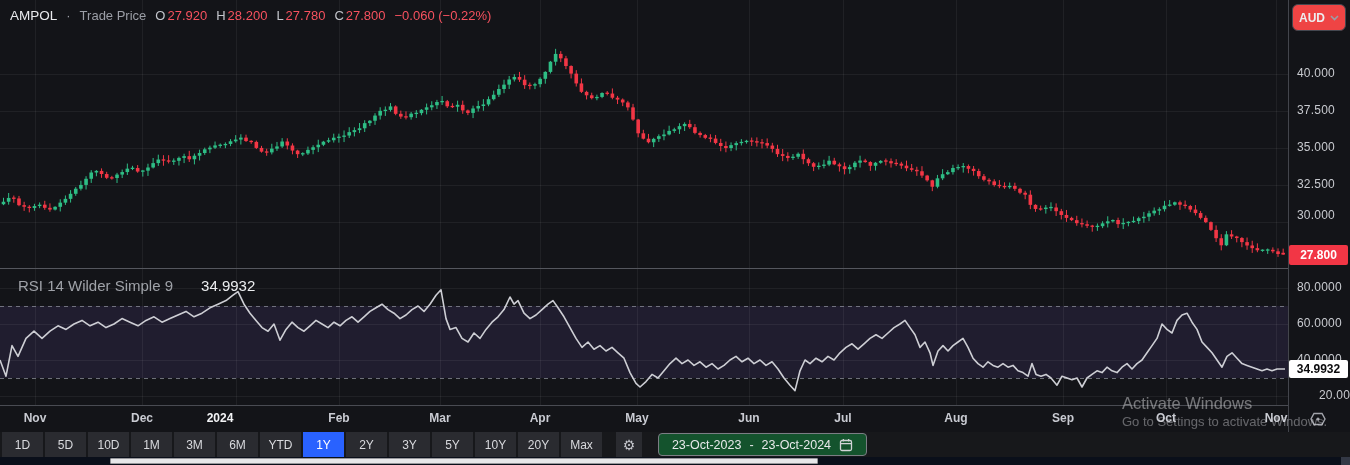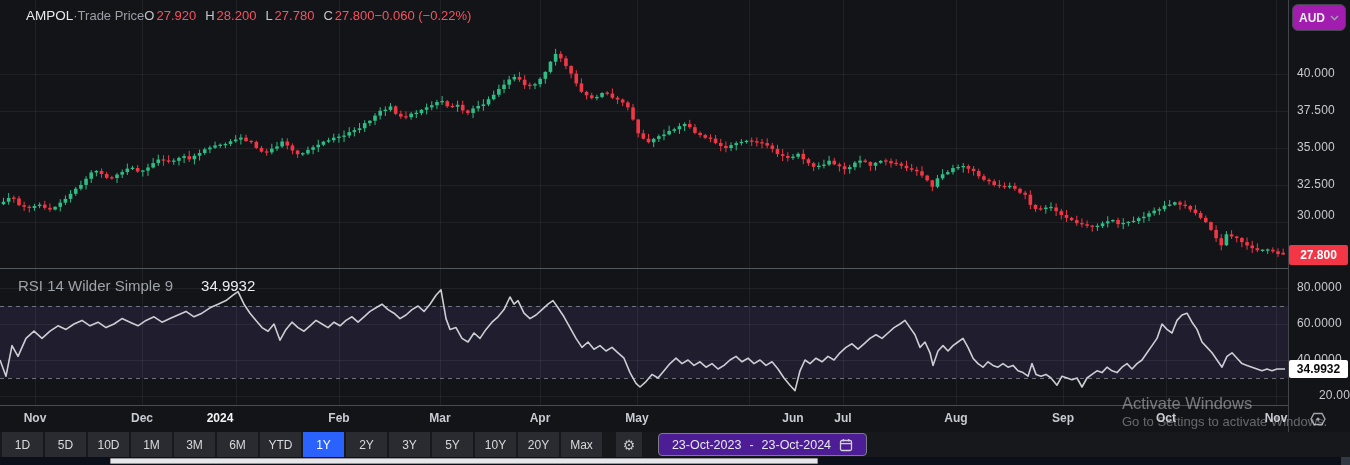--- a/index.html
+++ b/index.html
@@ -5,53 +5,53 @@
   html,body{margin:0;padding:0;background:#131418;width:1350px;height:465px;overflow:hidden;
     font-family:"Liberation Sans",sans-serif;-webkit-font-smoothing:antialiased;}
   #app{position:relative;width:1350px;height:465px;background:#131418;color:#d6d8dc;}
   svg{display:block}
   
   #price-svg{position:absolute;left:0;top:0}
   #rsi-svg{position:absolute;left:0;top:268px}
   .pane-divider{position:absolute;left:0;width:1350px;height:1px;background:#55575e;z-index:5}
   #axis-vline{position:absolute;left:1288px;top:0;width:1px;height:432px;background:#43454c;z-index:6}
   
-  #price-header{position:absolute;left:26px;top:8px;z-index:8;font-size:13px;display:flex;align-items:flex-start;white-space:nowrap}
+  #price-header{position:absolute;left:10px;top:8px;z-index:8;font-size:13px;display:flex;gap:9px;align-items:flex-start;white-space:nowrap}
   #price-header .title{color:#e8e9ec;font-size:13.5px}
   #price-header .sep{color:#9b9ea6}
   .ohlc-item{color:#c4c6cc}
   .ohlc-item b{font-weight:400;color:#f7525f;margin-left:2px}
   .red-text{color:#f7525f}
   #rsi-header{position:absolute;left:18px;top:277px;z-index:8;font-size:15px;display:flex;gap:28px;white-space:nowrap}
   #rsi-header .rsi-title{color:#9fa2a8}
   #rsi-header .rsi-value{color:#eceef0}
   
   #right-axis{position:absolute;left:1289px;top:0;width:61px;height:432px;background:#131418;z-index:7}
   .plabel{position:absolute;left:8px;font-size:12px;color:#c8cacf;letter-spacing:.2px}
   .badge{position:absolute;left:0;width:59px;text-align:center;font-size:12px;border-radius:2px;z-index:9}
   #last-price-badge{background:#f23645;color:#fff;height:20px;line-height:20px;font-weight:700}
   #rsi-badge{background:#fff;color:#0b0b0d;height:18px;line-height:18px;font-weight:700}
   #aud-btn{position:absolute;left:3px;top:4px;width:52px;height:25px;border:1.5px solid #44474f;border-radius:6px;
-    display:flex;align-items:center;justify-content:center;gap:5px;background:#a21caf;cursor:pointer}
+    display:flex;align-items:center;justify-content:center;gap:5px;background:#ef4444;cursor:pointer}
   #aud-btn span{color:#eceef0;font-size:12px;font-weight:700}
   #axis-settings{position:absolute;left:18px;top:409px;width:22px;height:20px;display:flex;align-items:center;justify-content:center;cursor:pointer}
   
   #time-axis{position:absolute;left:0;top:405px;width:1288px;height:27px;z-index:4}
   .month-label{position:absolute;top:6px;transform:translateX(-50%);font-size:12px;font-weight:600;color:#c9cbd2}
   .month-label.year{color:#f2f3f5}
   
   #toolbar{position:absolute;left:0;top:432px;width:1350px;height:25px;background:#17181b;z-index:12}
   #ranges{position:absolute;left:2px;top:0;height:25px;display:flex;gap:2px}
   .range-btn{min-width:41px;padding:0 6px;height:25px;background:#2a2b30;color:#d8d9dd;font-size:12px;
     display:flex;align-items:center;justify-content:center;cursor:pointer;box-sizing:border-box}
   .range-btn.active{background:#2962ff;color:#fff}
   #tb-gear{position:absolute;left:616px;top:0;width:26px;height:25px;background:#2a2b30;color:#c3c5cb;
     display:flex;align-items:center;justify-content:center;font-size:14px;cursor:pointer}
   #date-range{position:absolute;left:658px;top:1px;width:209px;height:23px;border:1.5px solid #7b7d84;border-radius:4px;
-    box-sizing:border-box;background:#4c1d95;display:flex;align-items:center;justify-content:center;gap:8px;
+    box-sizing:border-box;background:#14532d;display:flex;align-items:center;justify-content:center;gap:8px;
     font-size:12.5px;color:#e8e9eb;cursor:pointer}
   
   #scroll-strip{position:absolute;left:0;top:457px;width:1350px;height:8px;background:#0a0f1a;z-index:12}
   #scroll-thumb{position:absolute;left:110px;top:1px;width:708px;height:6px;background:#e7e7e9;border:1px solid #97979b;border-radius:1px;box-sizing:border-box;cursor:grab}
   #scroll-corner{position:absolute;right:0;top:0;width:9px;height:8px;background:#333845}
   
   #watermark{position:absolute;left:1122px;top:394px;z-index:30;pointer-events:none;white-space:nowrap}
   #watermark .wm1{font-size:16.5px;color:rgba(235,235,238,.45)}
   #watermark .wm2{font-size:13px;color:rgba(225,225,230,.40);margin-top:1px}
 </style>
@@ -626,21 +626,21 @@
   <div id="axis-vline"></div>
 
   <div id="time-axis">
       <div class="month-label" style="left: 35px;">Nov</div>
       <div class="month-label" style="left: 142px;">Dec</div>
       <div class="month-label year" style="left: 220px;">2024</div>
       <div class="month-label" style="left: 339px;">Feb</div>
       <div class="month-label" style="left: 440px;">Mar</div>
       <div class="month-label" style="left: 540px;">Apr</div>
       <div class="month-label" style="left: 637px;">May</div>
-      <div class="month-label" style="left: 793px;">Jun</div>
+      <div class="month-label" style="left: 749px;">Jun</div>
       <div class="month-label" style="left: 843px;">Jul</div>
       <div class="month-label" style="left: 956px;">Aug</div>
       <div class="month-label" style="left: 1063px;">Sep</div>
       <div class="month-label" style="left: 1166px;">Oct</div>
       <div class="month-label" style="left: 1276px;">Nov</div>
     </div>
 
   <div id="right-axis">
     <div id="aud-btn">
       <span>AUD</span>

